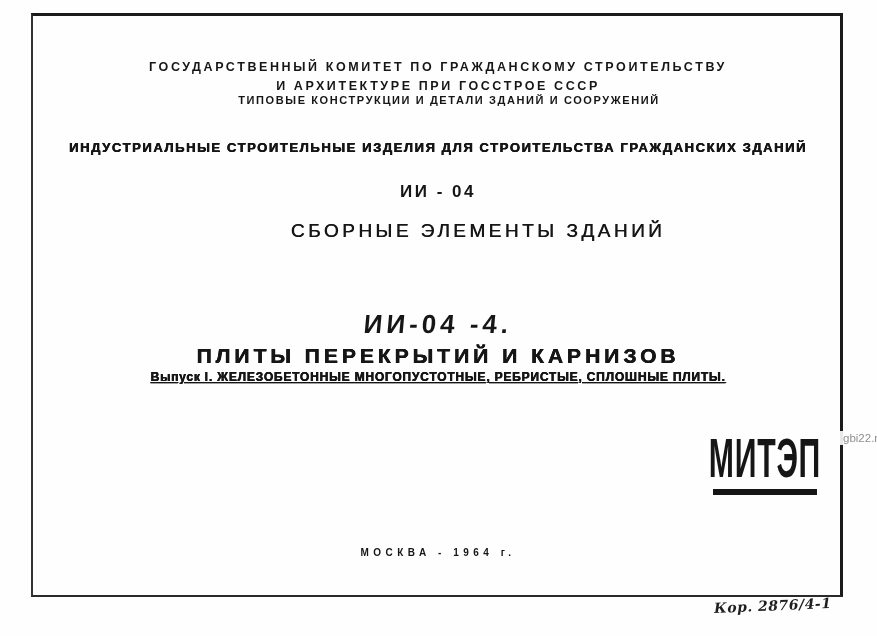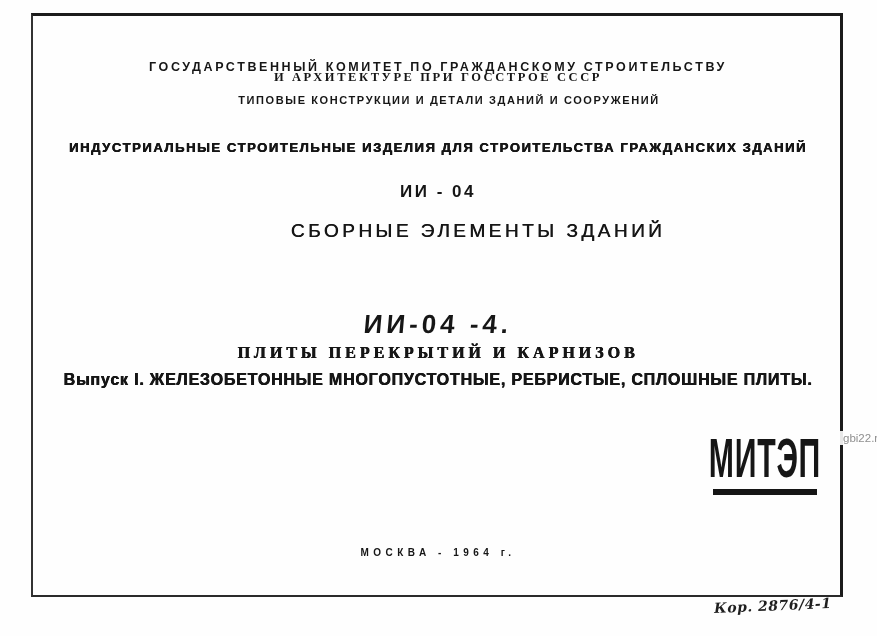--- a/index.html
+++ b/index.html
@@ -25,41 +25,41 @@
   .content { position: absolute; left: 0; top: 0; width: 877px; height: 636px; filter: blur(0.25px); border-radius: 23px; }
   .line {
     position: absolute;
     left: 33px; width: 810px;
     text-align: center;
     white-space: nowrap;
     line-height: 1.15;
   }
   
   .committee { top: 60px; font-size: 12.5px; font-weight: bold; letter-spacing: 2.6px; }
-  .committee2 { top: 70px; font-size: 12.5px; font-weight: bold; letter-spacing: 2.6px; font-family: Liberation Serif, serif; }
+  .committee2 { top: 79px; font-size: 12.5px; font-weight: bold; letter-spacing: 2.6px; }
   .series-title { top: 94px; font-size: 11px; font-weight: bold; letter-spacing: 1.6px; padding-left: 11px; }
   
   .stencil {
     font-weight: bold;
     text-shadow: 0.5px 0 0 currentColor, 0 0.4px 0 currentColor;
   }
   .subtitle1 { top: 141px; font-size: 13px; letter-spacing: 1.6px; }
   .subtitle2 { top: 160px; font-size: 13px; letter-spacing: 1.6px; }
   .series-code { top: 182px; font-size: 17px; font-weight: bold; letter-spacing: 2.5px; }
   
   .draft { font-weight: normal; text-shadow: 0.5px 0 0 currentColor; padding-left: 40px; }
   .main1 { top: 220px; font-size: 19px; letter-spacing: 3.5px; }
   .main2 { top: 240px; font-size: 19px; letter-spacing: 3.5px; }
   .drawings { top: 282px; font-size: 17.5px; letter-spacing: 11px; }
   .album-code {
     top: 310px; font-size: 26px; font-weight: bold; letter-spacing: 4px;
     transform: skewX(-5deg);
   }
-  .album-subject { top: 344px; font-size: 16px; letter-spacing: 4px; font-family: Liberation Serif, serif; }
-  .issue { top: 371px; font-size: 16px; letter-spacing: 0.8px; }
+  .album-subject { top: 344px; font-size: 21px; letter-spacing: 4px; }
+  .issue { top: 371px; font-size: 12px; letter-spacing: 0.8px; text-decoration: underline; }
   
   .logo-wrap { position: absolute; top: 444px; left: 33px; width: 810px; text-align: right; }
   .logo-inner { display: inline-block; }
   .logo-text {
     display: block;
     font-weight: bold;
     font-size: 42px;
     line-height: 1;
     letter-spacing: 1px;
     transform: scale(0.72, 1.3);

